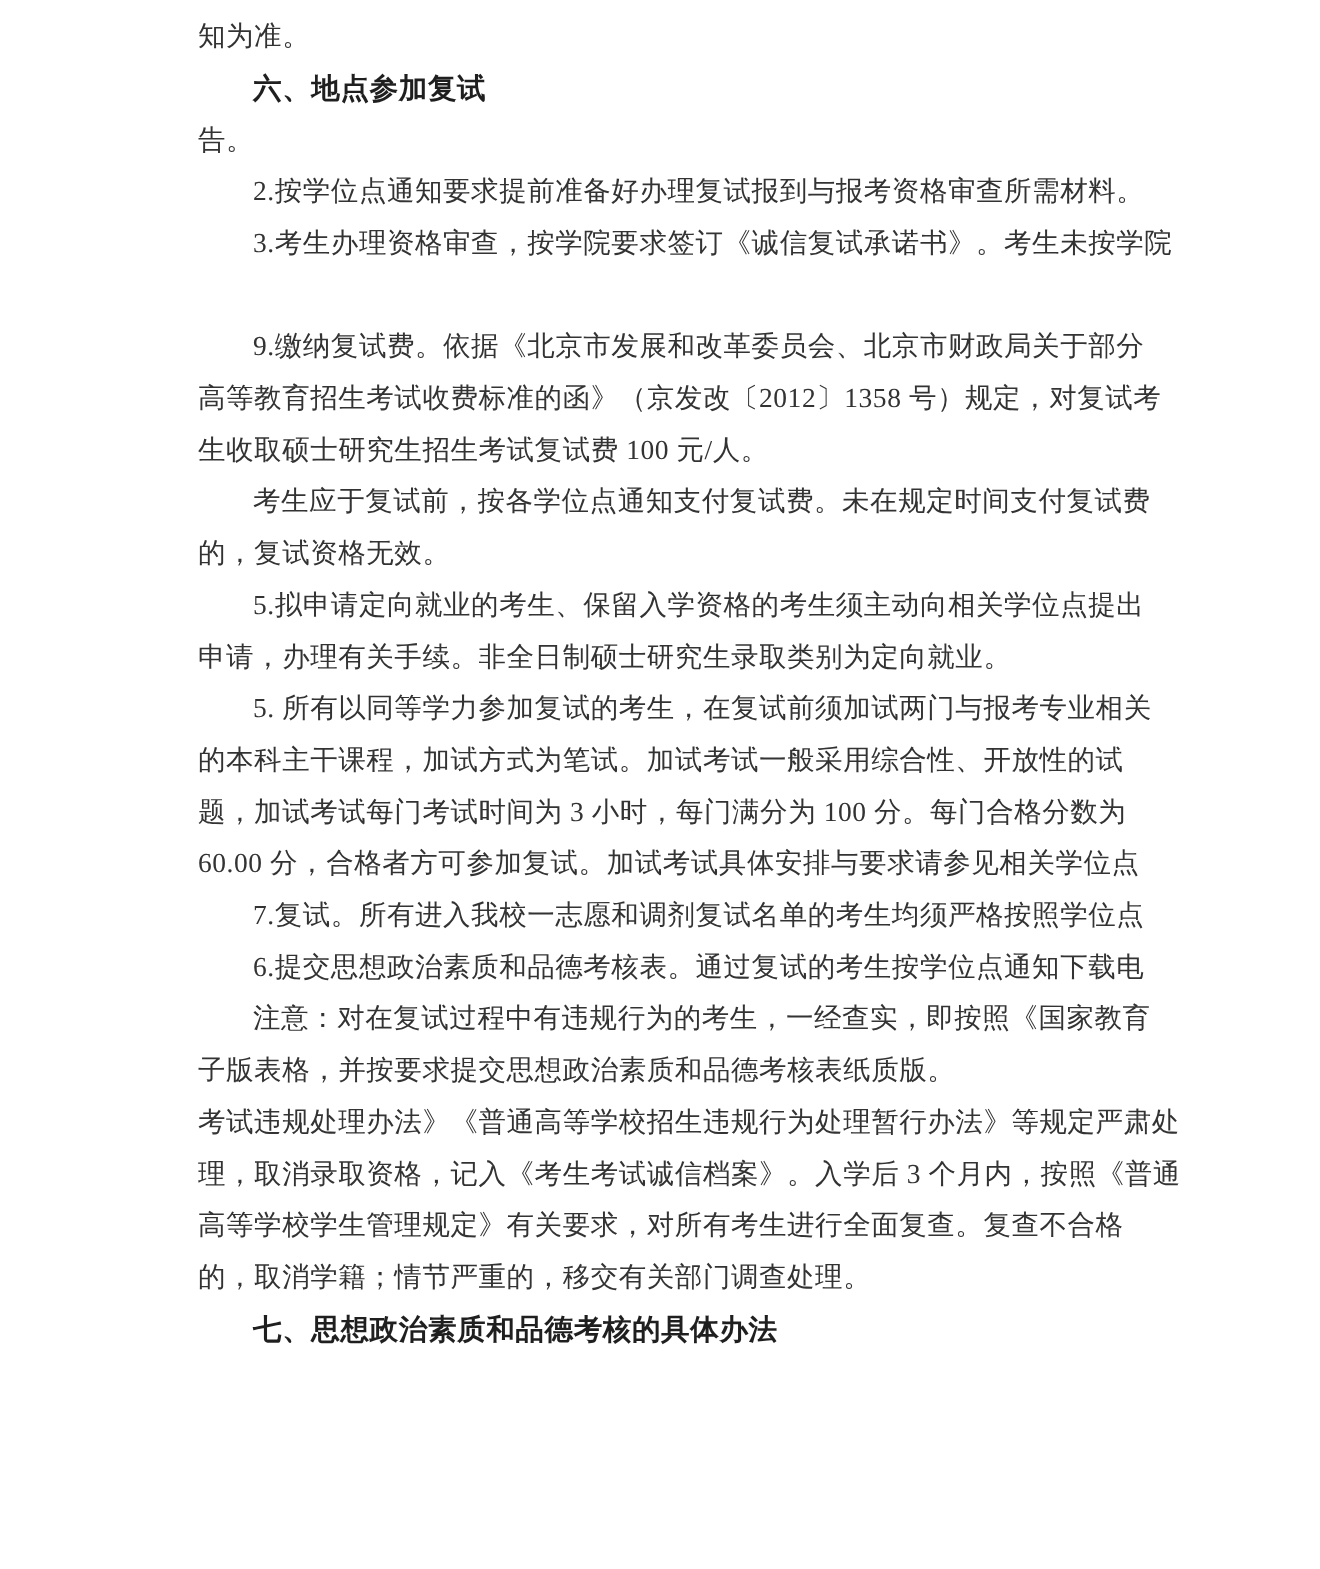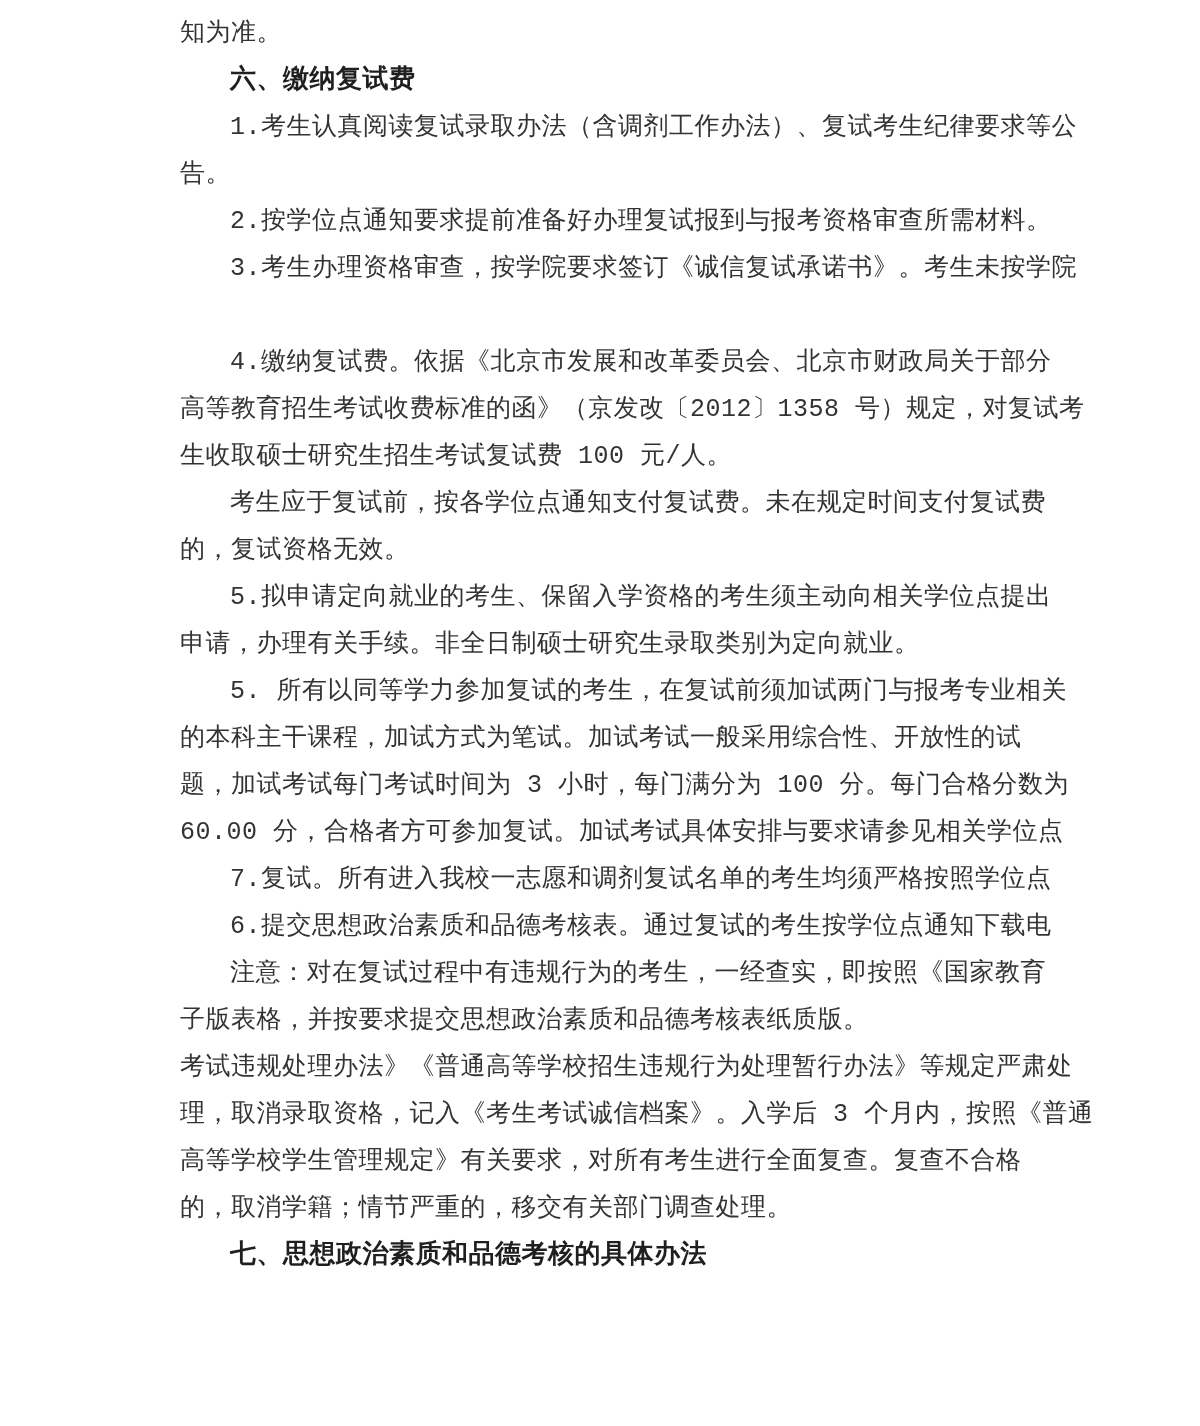--- a/index.html
+++ b/index.html
@@ -7,21 +7,21 @@
     padding: 0;
     background: #ffffff;
   }
   .page {
     position: relative;
     width: 1144px;
     height: 1426px;
     background: var(--page-bg, #ffffff);
     box-sizing: border-box;
     overflow: hidden;
-    font-family: Liberation Mono, monospace;
+    font-family: Liberation Serif, serif;
   }
   .doc-body {
     position: absolute;
     top: 10px;
     left: 180px;
     right: 176px;
   }
   .line {
     height: 47px;
     line-height: 47px;
@@ -41,27 +41,26 @@
   .line.blank {
     
   }
 </style>
 </head>
 <body>
 
 <div class="page">
   <div class="doc-body" id="doc-body">
       <div class="line body">知为准。</div>
-      <div class="line heading indent">六、缴纳复试费</div>
-      <div class="line body indent">1.考生认真阅读复试录取办法（含调剂工作办法）、复试考生纪律要求等公</div>
+      <div class="line heading indent">六、地点参加复试</div>
       <div class="line body">告。</div>
       <div class="line body indent">2.按学位点通知要求提前准备好办理复试报到与报考资格审查所需材料。</div>
       <div class="line body indent">3.考生办理资格审查，按学院要求签订《诚信复试承诺书》。考生未按学院</div>
       <div class="line blank"></div>
-      <div class="line body indent">4.缴纳复试费。依据《北京市发展和改革委员会、北京市财政局关于部分</div>
+      <div class="line body indent">9.缴纳复试费。依据《北京市发展和改革委员会、北京市财政局关于部分</div>
       <div class="line body">高等教育招生考试收费标准的函》（京发改〔2012〕1358 号）规定，对复试考</div>
       <div class="line body">生收取硕士研究生招生考试复试费 100 元/人。</div>
       <div class="line body indent">考生应于复试前，按各学位点通知支付复试费。未在规定时间支付复试费</div>
       <div class="line body">的，复试资格无效。</div>
       <div class="line body indent">5.拟申请定向就业的考生、保留入学资格的考生须主动向相关学位点提出</div>
       <div class="line body">申请，办理有关手续。非全日制硕士研究生录取类别为定向就业。</div>
       <div class="line body indent">5. 所有以同等学力参加复试的考生，在复试前须加试两门与报考专业相关</div>
       <div class="line body">的本科主干课程，加试方式为笔试。加试考试一般采用综合性、开放性的试</div>
       <div class="line body">题，加试考试每门考试时间为 3 小时，每门满分为 100 分。每门合格分数为</div>
       <div class="line body">60.00 分，合格者方可参加复试。加试考试具体安排与要求请参见相关学位点</div>

